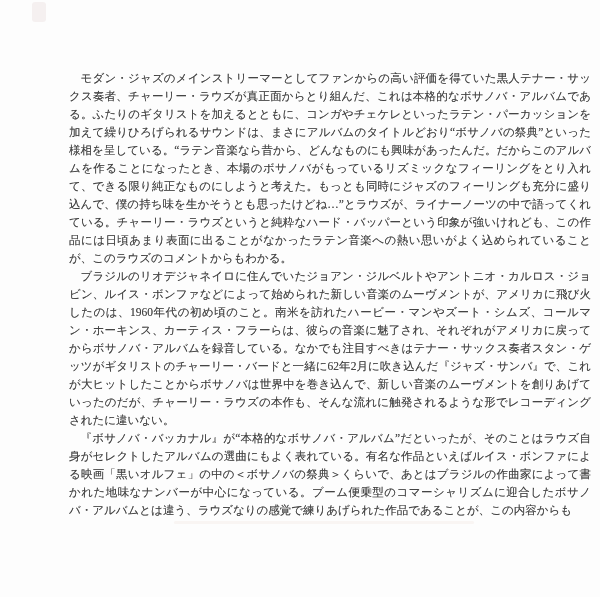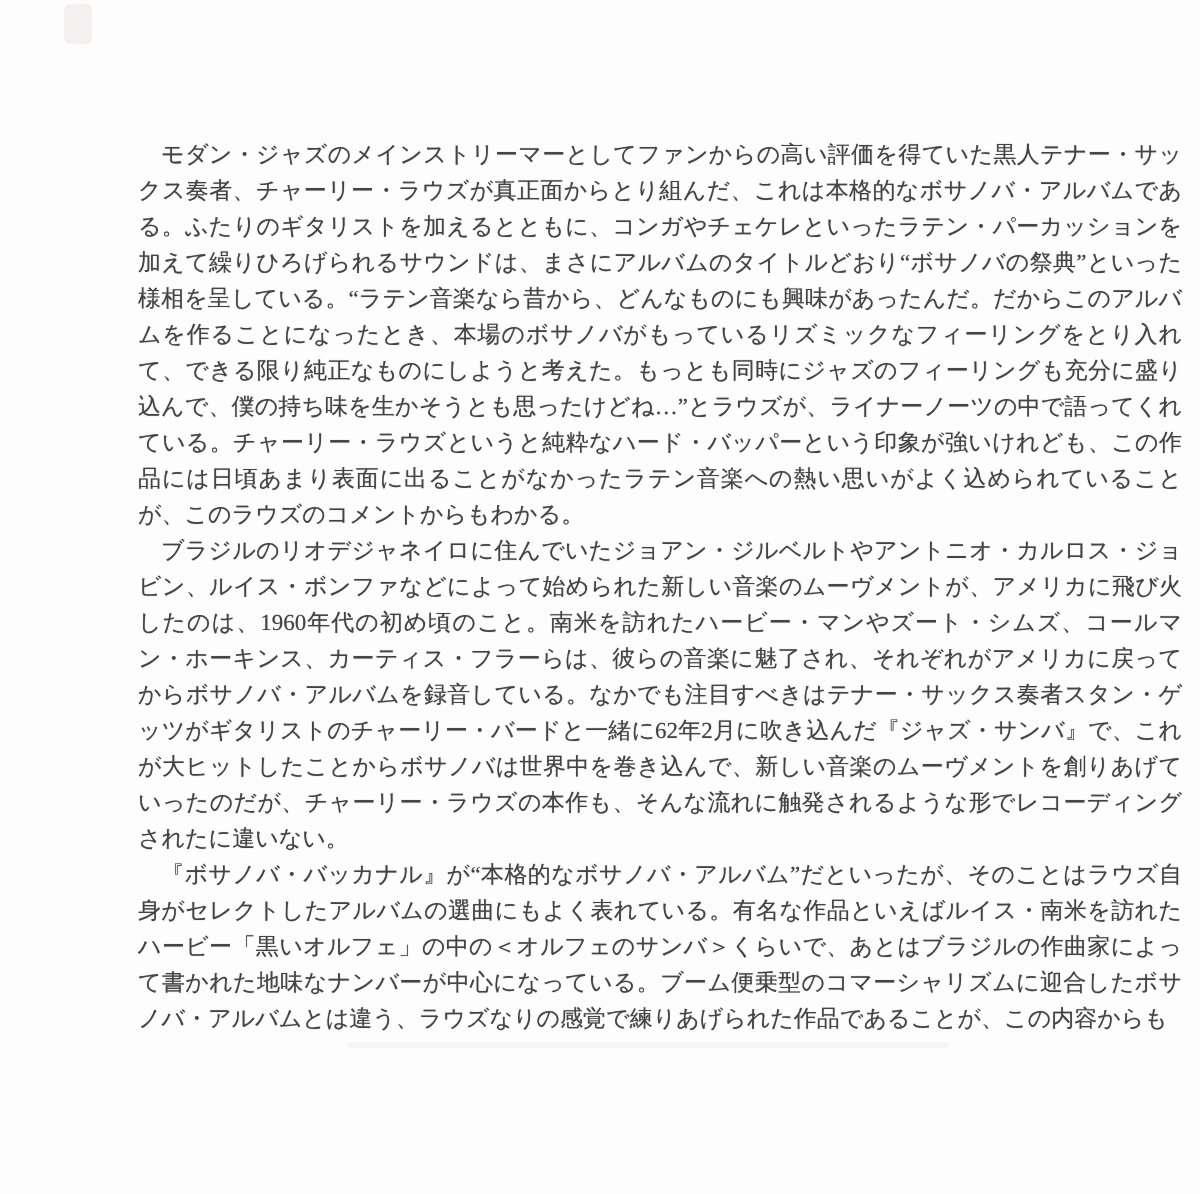--- a/index.html
+++ b/index.html
@@ -62,16 +62,16 @@
   }
 </style>
 </head>
 <body>
 
 <div class="scan-page">
   <div class="artifact-top-left"></div>
   <div class="text-block">
     <p>モダン・ジャズのメインストリーマーとしてファンからの高い評価を得ていた黒人テナー・サックス奏者、チャーリー・ラウズが真正面からとり組んだ、これは本格的なボサノバ・アルバムである。ふたりのギタリストを加えるとともに、コンガやチェケレといったラテン・パーカッションを加えて繰りひろげられるサウンドは、まさにアルバムのタイトルどおり“ボサノバの祭典”といった様相を呈している。“ラテン音楽なら昔から、どんなものにも興味があったんだ。だからこのアルバムを作ることになったとき、本場のボサノバがもっているリズミックなフィーリングをとり入れて、できる限り純正なものにしようと考えた。もっとも同時にジャズのフィーリングも充分に盛り込んで、僕の持ち味を生かそうとも思ったけどね…”とラウズが、ライナーノーツの中で語ってくれている。チャーリー・ラウズというと純粋なハード・バッパーという印象が強いけれども、この作品には日頃あまり表面に出ることがなかったラテン音楽への熱い思いがよく込められていることが、このラウズのコメントからもわかる。</p>
     <p>ブラジルのリオデジャネイロに住んでいたジョアン・ジルベルトやアントニオ・カルロス・ジョビン、ルイス・ボンファなどによって始められた新しい音楽のムーヴメントが、アメリカに飛び火したのは、1960年代の初め頃のこと。南米を訪れたハービー・マンやズート・シムズ、コールマン・ホーキンス、カーティス・フラーらは、彼らの音楽に魅了され、それぞれがアメリカに戻ってからボサノバ・アルバムを録音している。なかでも注目すべきはテナー・サックス奏者スタン・ゲッツがギタリストのチャーリー・バードと一緒に62年2月に吹き込んだ『ジャズ・サンバ』で、これが大ヒットしたことからボサノバは世界中を巻き込んで、新しい音楽のムーヴメントを創りあげていったのだが、チャーリー・ラウズの本作も、そんな流れに触発されるような形でレコーディングされたに違いない。</p>
-    <p>『ボサノバ・バッカナル』が“本格的なボサノバ・アルバム”だといったが、そのことはラウズ自身がセレクトしたアルバムの選曲にもよく表れている。有名な作品といえばルイス・南米を訪れたハービー「黒いオルフェ」の中の＜オルフェのサンバ＞くらいで、あとはブラジルの作曲家によって書かれた地味なナンバーが中心になっている。ブーム便乗型のコマーシャリズムに迎合したボサノバ・アルバムとは違う、ラウズなりの感覚で練りあげられた作品であることが、この内容からも</p>
+    <p>『ボサノバ・バッカナル』が“本格的なボサノバ・アルバム”だといったが、そのことはラウズ自身がセレクトしたアルバムの選曲にもよく表れている。有名な作品といえばルイス・ボンファによる映画「黒いオルフェ」の中の＜ボサノバの祭典＞くらいで、あとはブラジルの作曲家によって書かれた地味なナンバーが中心になっている。ブーム便乗型のコマーシャリズムに迎合したボサノバ・アルバムとは違う、ラウズなりの感覚で練りあげられた作品であることが、この内容からも</p>
   </div>
   <div class="artifact-bottom"></div>
 </div>
 
 </body></html>

